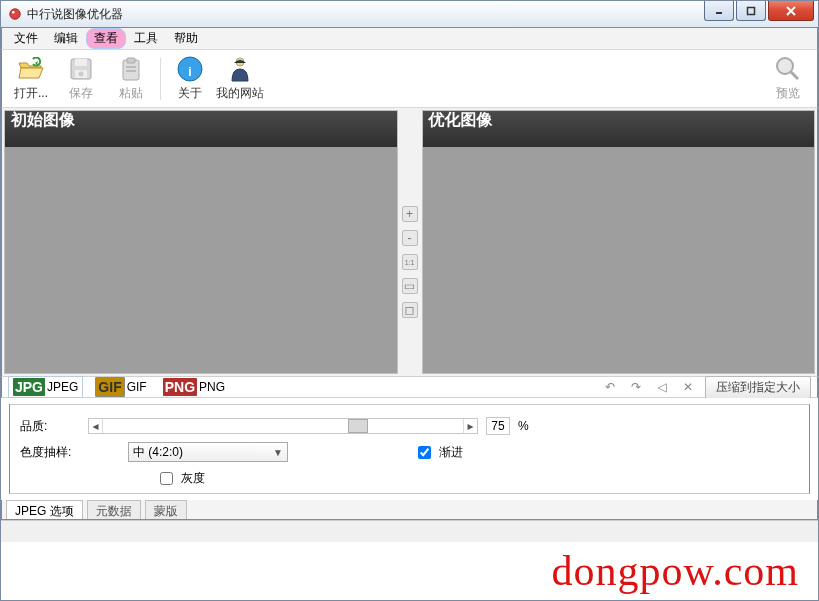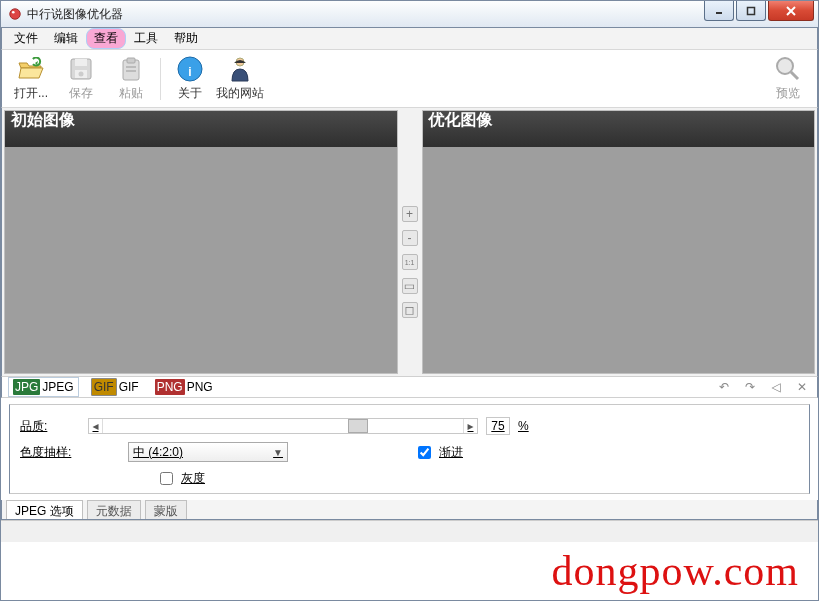--- a/index.html
+++ b/index.html
@@ -33,30 +33,30 @@
 .panel { flex:1; display:flex; flex-direction:column; border:1px solid #c0c0c0; margin:2px; background:#fff; }
 .panel-header { height:36px; background: linear-gradient(#4a4a4a,#2f2f2f); color:#fff; font-weight:bold; padding-left:6px; line-height:18px; font-size:16px; }
 .panel-body { flex:1; background:#9e9e9e; }
 .midtools { width:20px; display:flex; flex-direction:column; align-items:center; justify-content:center; gap:8px; padding-top:40px; }
 .midtool { width:16px; height:16px; background:#e8e8e8; border:1px solid #bbb; border-radius:2px; display:flex; align-items:center; justify-content:center; font-size:8px; color:#777; }
 
 
 .fmtrow { height:22px; background:#fff; border-top:1px solid #d0d0d0; border-bottom:1px solid #d0d0d0; display:flex; align-items:center; padding:0 6px; gap:8px; border-left:1px solid #7a8aa0; border-right:1px solid #7a8aa0; }
 .fmttab { display:flex; align-items:center; gap:2px; padding:1px 4px; }
 .fmttab.active { background:#fff; border:1px solid #bcd; }
-.badge { font-size:12px; font-weight:normal; padding:1px 2px; border-radius:1px; color:#fff; }
+.badge { font-size:14px; font-weight:bold; padding:1px 2px; border-radius:1px; color:#fff; }
 .badge.jpeg { background:#2a7a3a; }
 .badge.gif { background:#c08a00; color:#333; border:1px solid #888; }
 .badge.png { background:#b03030; }
 .fmtrow .rightctls { margin-left:auto; display:flex; align-items:center; gap:8px; }
 .iconbtn { width:18px; height:16px; color:#888; display:flex; align-items:center; justify-content:center; }
 .compressbtn { border:1px solid #b8b8b8; background:linear-gradient(#fff,#e8e8e8); padding:2px 10px; border-radius:2px; color:#444; }
 
 
-.settings { border:1px solid #c8c8c8; margin:6px; padding:8px 10px; background:#fff; height:90px; border-left:1px solid #7a8aa0; border-right:1px solid #7a8aa0; border-radius:0;text-decoration:underline; }
+.settings { border:1px solid #c8c8c8; margin:6px; padding:8px 10px; background:#fff; height:90px; border-left:1px solid #7a8aa0; border-right:1px solid #7a8aa0; border-radius:0; }
 .srow { display:flex; align-items:center; height:26px; gap:8px; }
 .srow .lab { width:60px; }
 .slider-shell { flex:0 0 390px; height:16px; border:1px solid #c8c8c8; background:#fff; position:relative; display:flex; align-items:center; }
 .slider-arrow { width:14px; height:14px; display:flex; align-items:center; justify-content:center; color:#555; border-right:1px solid #ddd; }
 .slider-arrow.r { border-right:none; border-left:1px solid #ddd; }
 .slider-track { flex:1; position:relative; height:14px; }
 .slider-thumb { position:absolute; top:0; height:14px; width:20px; background:#d8d8d8; border:1px solid #aaa; left:68%; }
 .numbox { width:24px; border:1px solid #c8c8c8; padding:1px 2px; text-align:center; background:#fff; }
 .combo { width:160px; height:20px; border:1px solid #aaa; background:linear-gradient(#fff,#eee); padding:0 4px; display:flex; align-items:center; justify-content:space-between; margin-left:40px; }
 .combo .arrow { font-size:10px; color:#555; }
@@ -223,20 +223,21 @@
   </div>
   <div class="fmttab">
     <span class="badge png">PNG</span>
     <span>PNG</span>
   </div>
   <div class="rightctls">
     <span class="iconbtn">↶</span>
     <span class="iconbtn">↷</span>
     <span class="iconbtn">◁</span>
     <span class="iconbtn">✕</span>
+    <span class="compressbtn">压缩到指定大小</span>
   </div>
 </div>
 
 <div style="border-left:0;border-right:0;padding:0 4px;background:#fff;">
 <div class="settings" style="margin:6px 4px;">
   <div class="srow">
     <span class="lab">品质:</span>
     <div class="slider-shell">
       <div class="slider-arrow">◂</div>
       <div class="slider-track">

